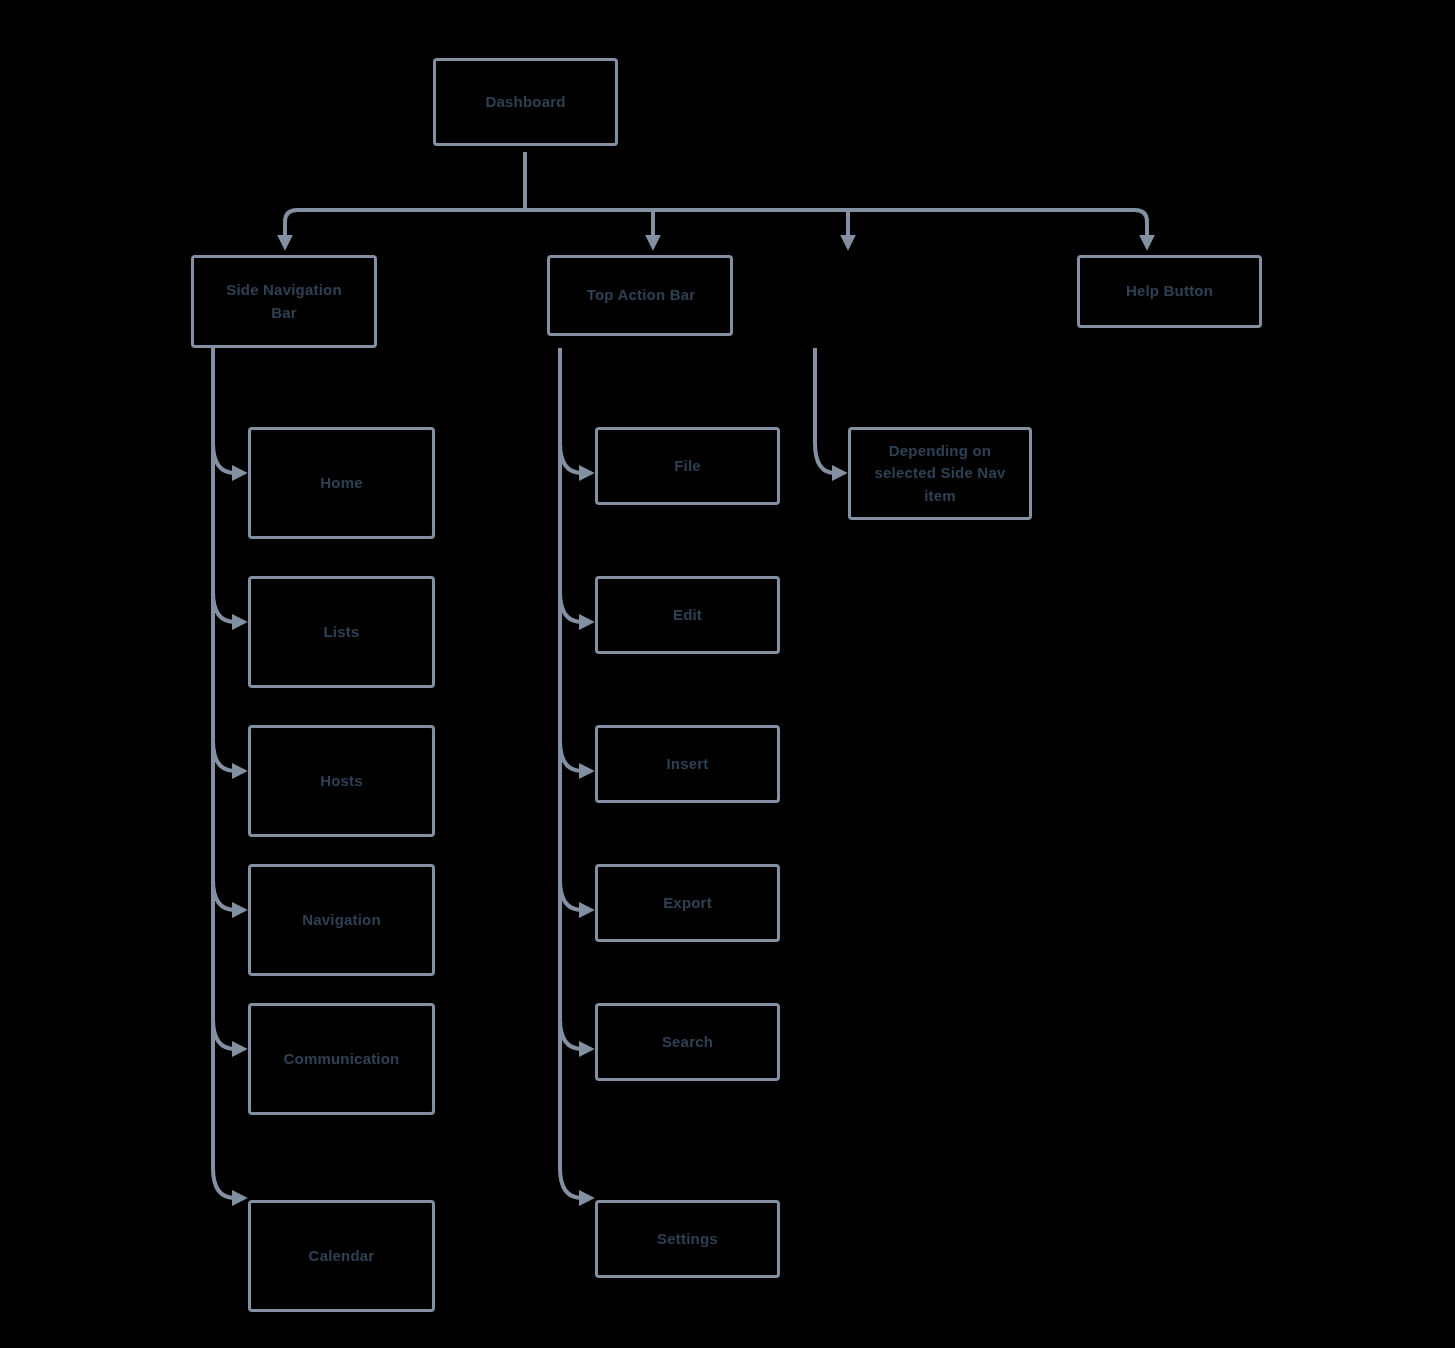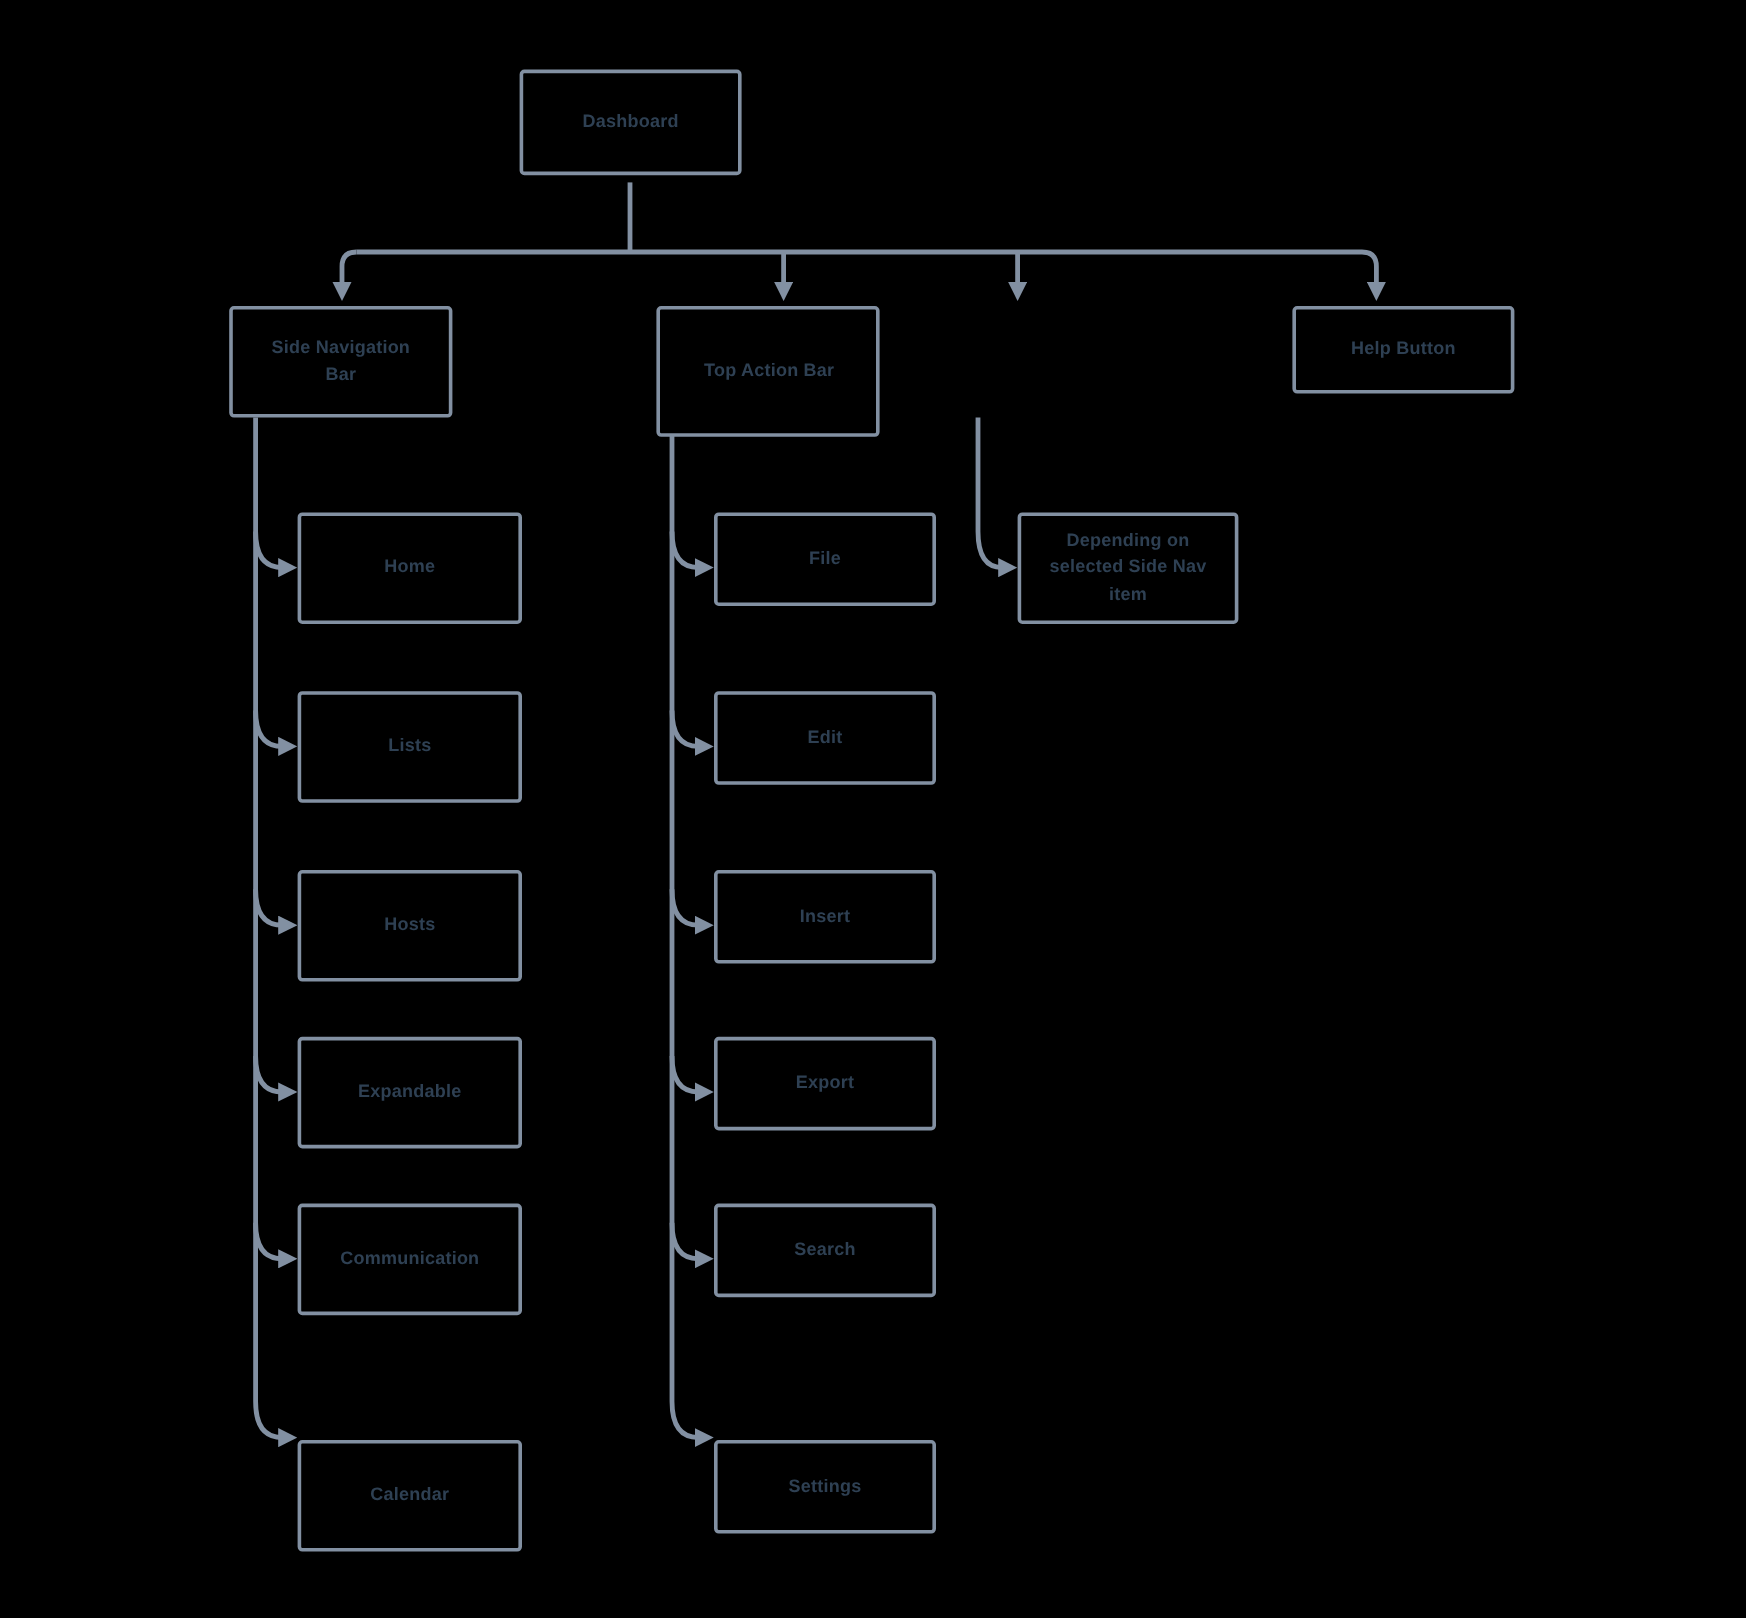--- a/index.html
+++ b/index.html
@@ -27,25 +27,25 @@
     font-size:15px;font-weight:700;
     letter-spacing:.2px;
     line-height:1.5;
     padding:8px 18px;
   }
   #connectors{position:absolute;left:0;top:0;}
   
   .n-dashboard   {left:433px;top:58px;width:185px;height:88px;}
   
   .n-sidenav     {left:191px;top:255px;width:186px;height:93px;text-align:center;}
-  .n-topaction   {left:547px;top:255px;width:186px;height:109px;padding-left:20px;}
+  .n-topaction   {left:547px;top:255px;width:186px;height:81px;padding-left:20px;}
   .n-expandable  {left:790px;top:255px;width:185px;height:93px;}
   .n-help        {left:1077px;top:255px;width:185px;height:73px;}
   
-  .col-left{left:248px;width:187px;height:93px;}
+  .col-left{left:248px;width:187px;height:112px;}
   .col-mid {left:595px;width:185px;height:78px;}
   .r0{top:427px;} .r1{top:576px;} .r2{top:725px;}
   .r3{top:864px;} .r4{top:1003px;} .r5{top:1152px;margin-top:48px;}
   .n-depending   {left:848px;top:427px;width:184px;height:93px;padding:8px 22px;}
 </style>
 </head>
 <body>
 
 <div id="canvas">
 
@@ -92,21 +92,21 @@
 
   <div class="node n-dashboard">Dashboard</div>
 
   <div class="node n-sidenav">Side Navigation Bar</div>
   <div class="node n-topaction">Top Action Bar</div>
   <div class="node n-help">Help Button</div>
 
   <div class="node col-left r0">Home</div>
   <div class="node col-left r1">Lists</div>
   <div class="node col-left r2">Hosts</div>
-  <div class="node col-left r3">Expandable</div>
+  <div class="node col-left r3">Navigation</div>
   <div class="node col-left r4">Communication</div>
   <div class="node col-left r5">Calendar</div>
 
   <div class="node col-mid r0">File</div>
   <div class="node col-mid r1">Edit</div>
   <div class="node col-mid r2">Insert</div>
   <div class="node col-mid r3">Export</div>
   <div class="node col-mid r4">Search</div>
   <div class="node col-mid r5">Settings</div>
 

